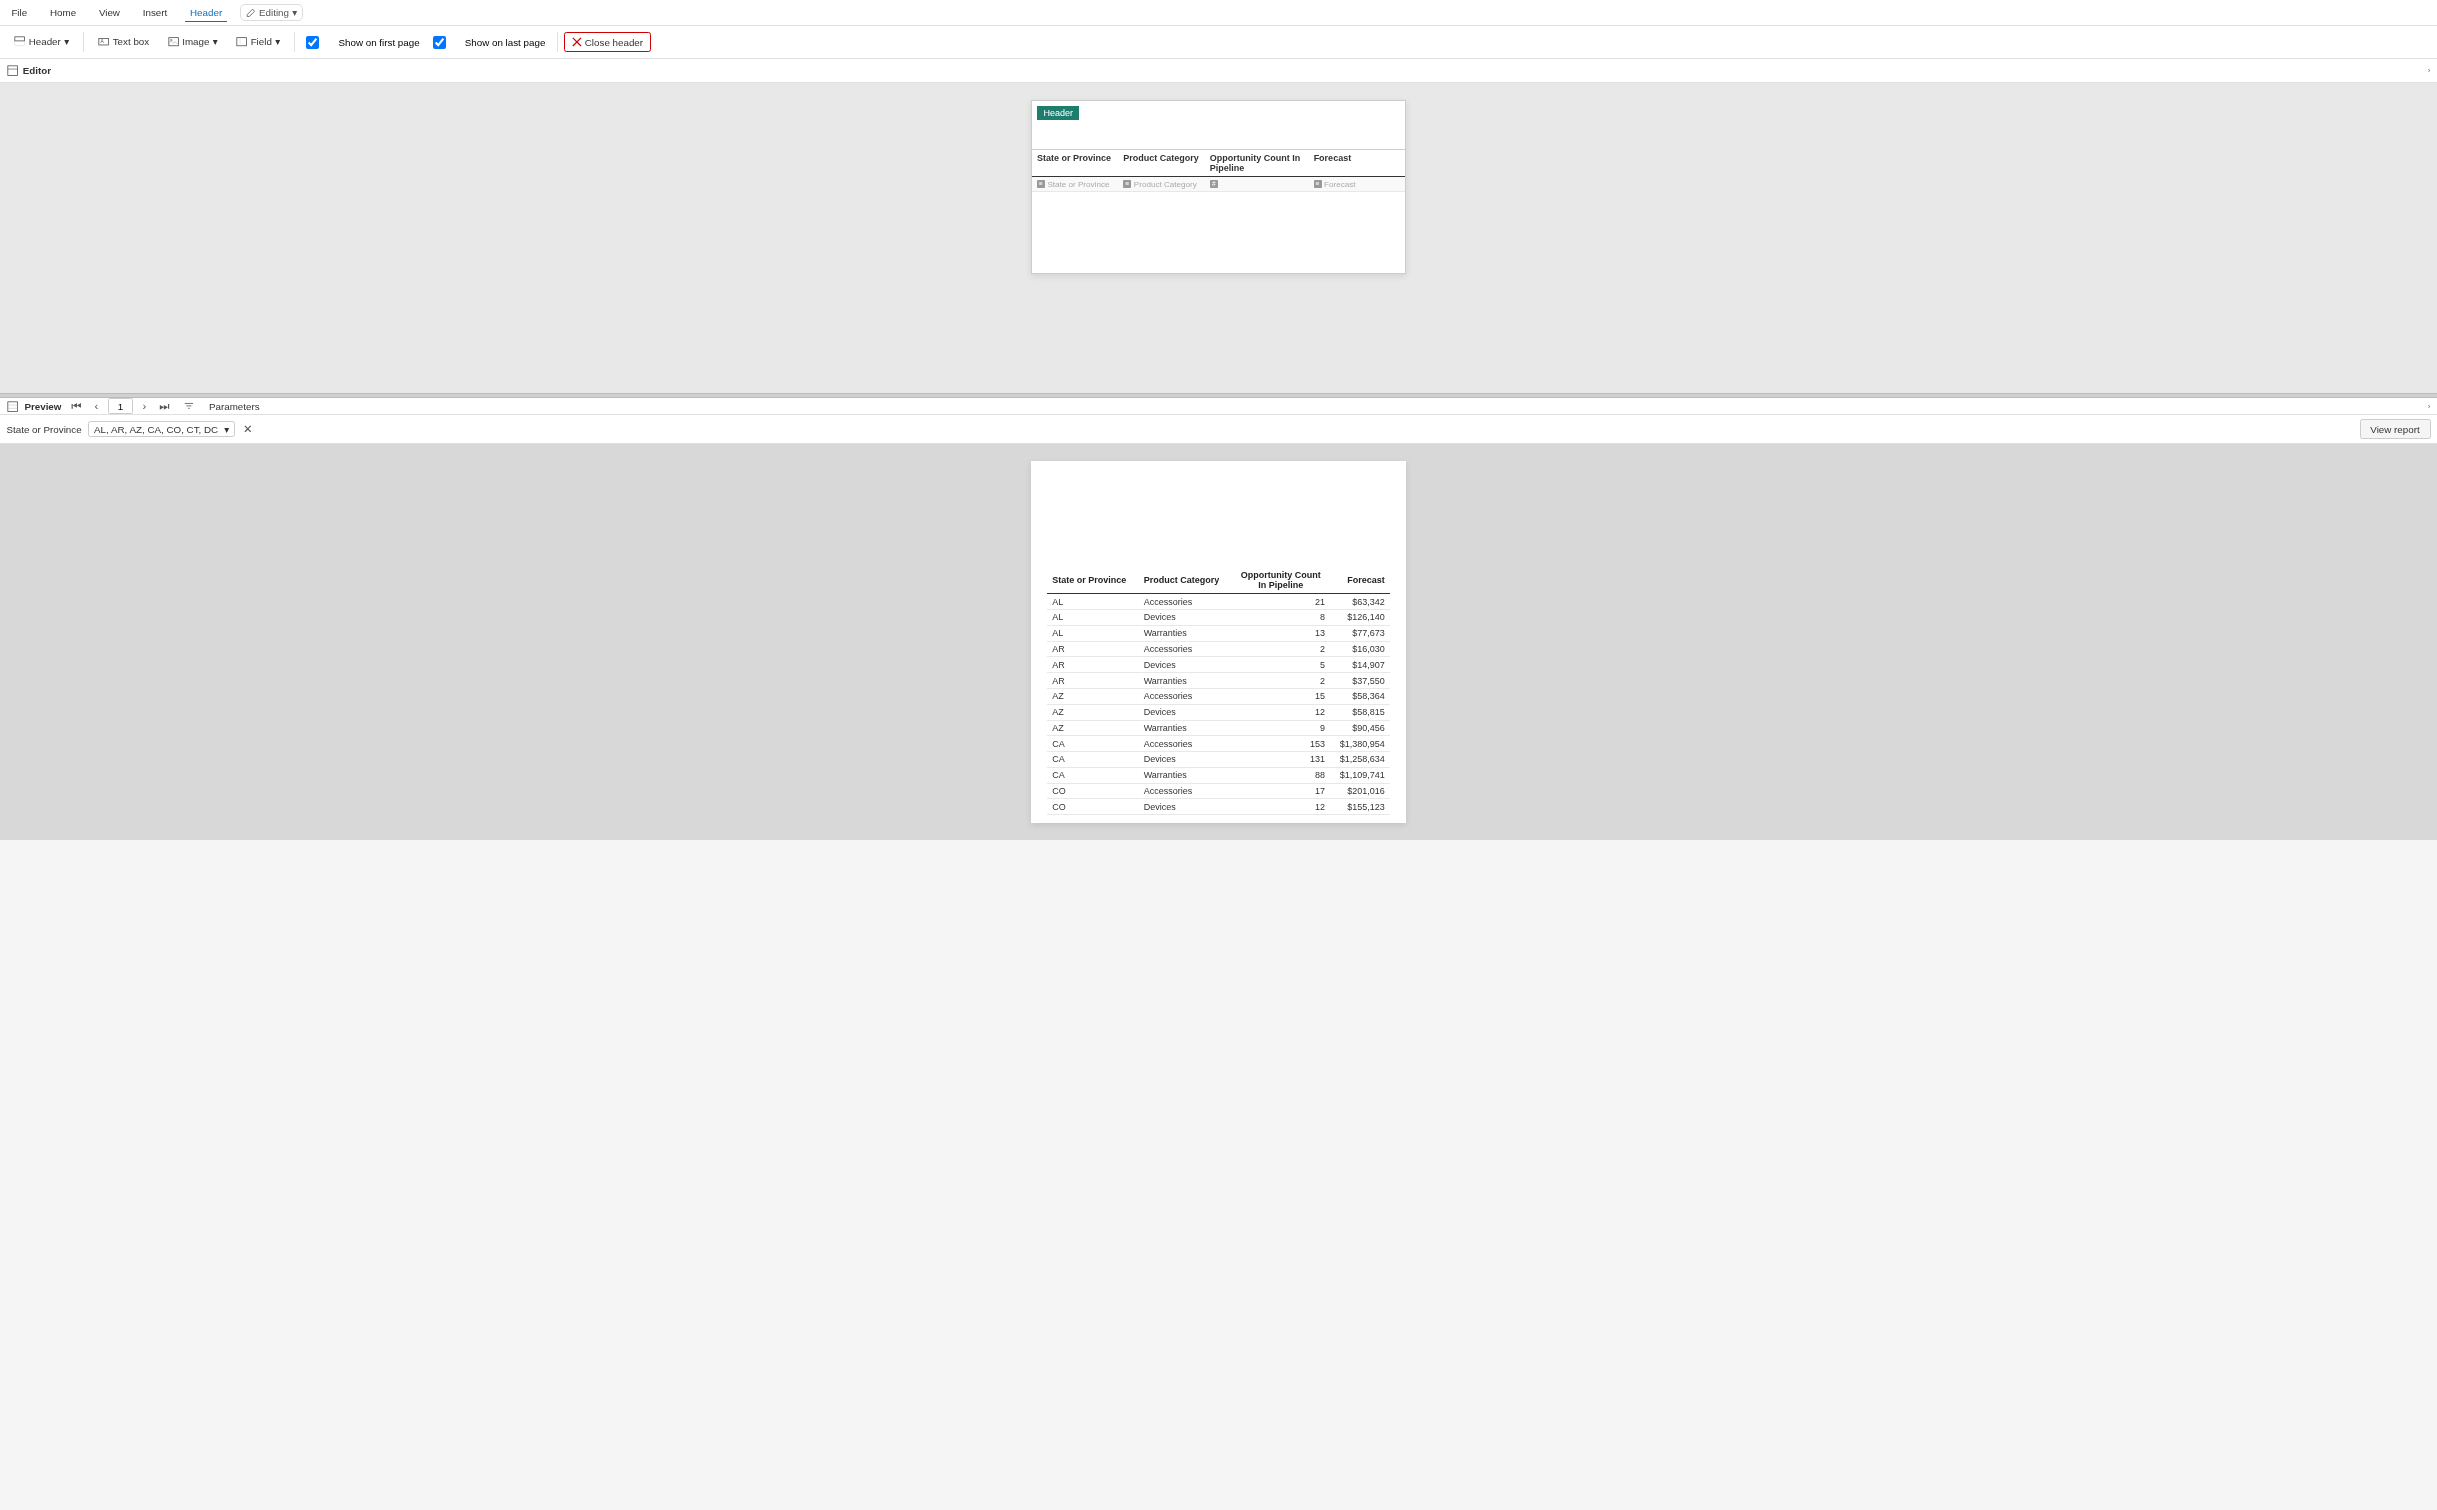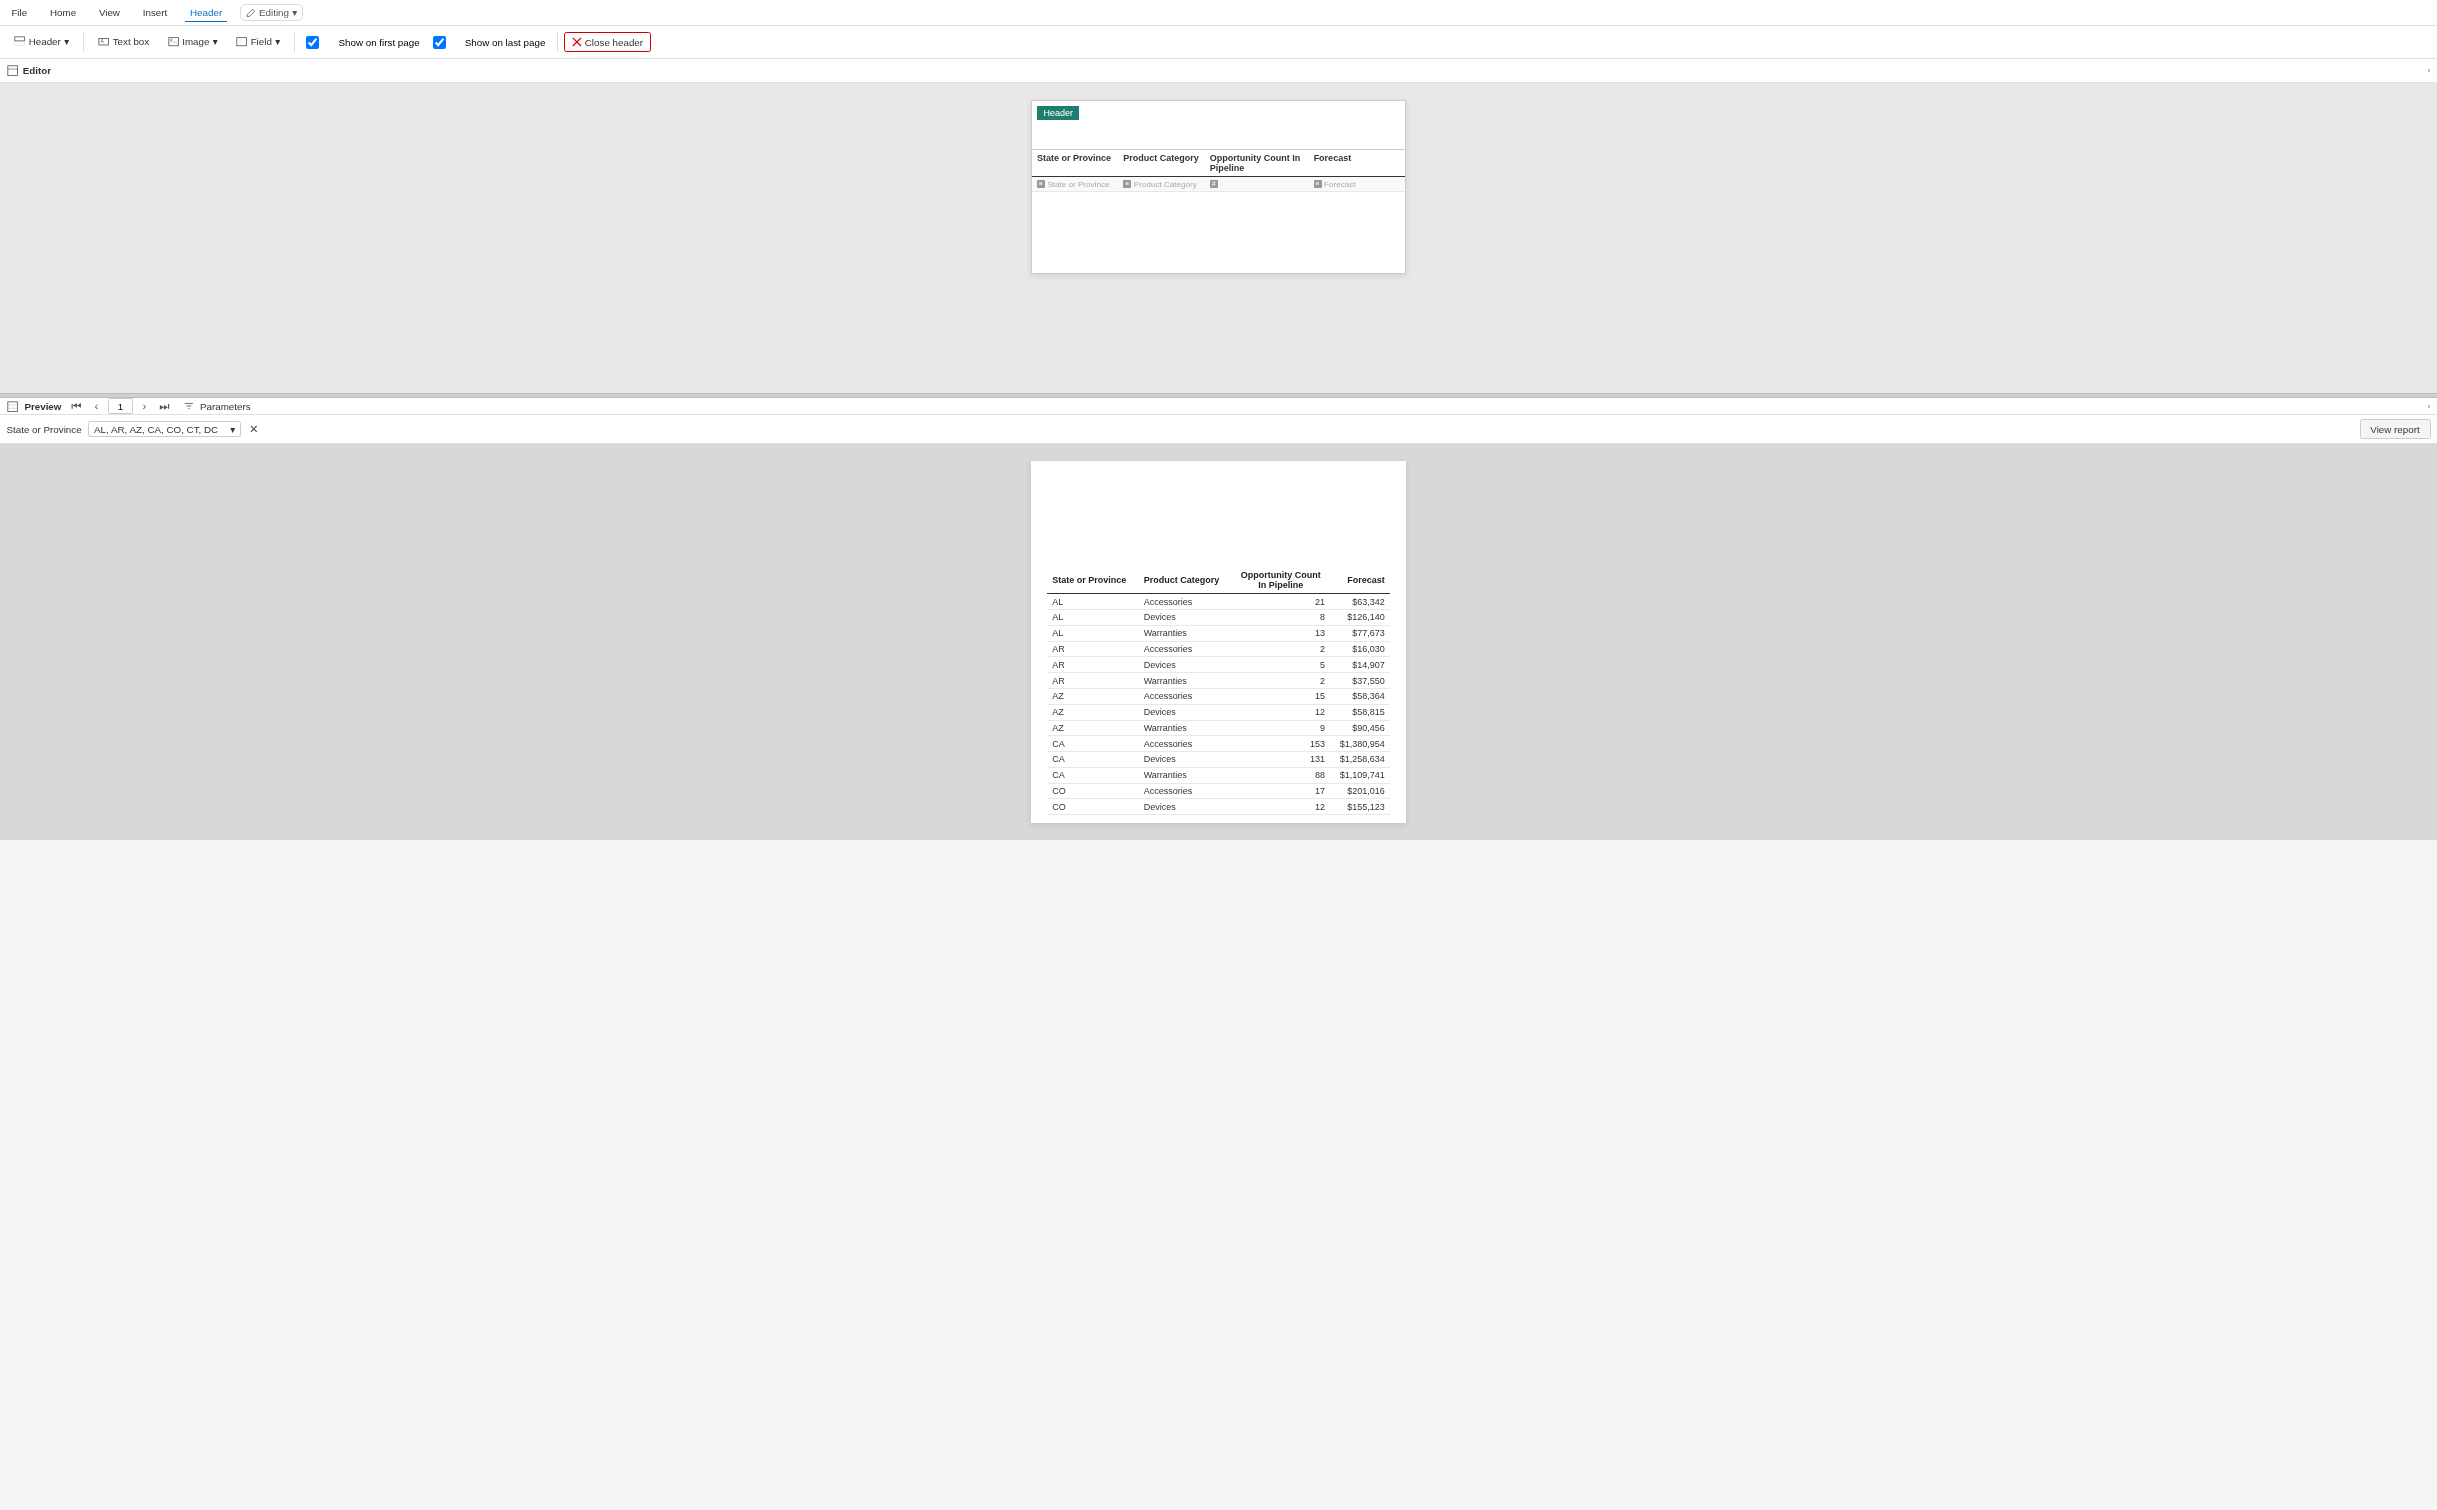--- a/index.html
+++ b/index.html
@@ -122,34 +122,34 @@
     }
     .nav-btn {
       background: transparent; border: none; cursor: pointer;
       font-size: 11.4px; color: #555; padding: 1.6px 3.3px;
     }
     .page-input {
       width: 24.4px; text-align: center; border: 0.8px solid #ccc;
       border-radius: 1.6px; padding: 1.6px; font-size: 9.8px;
     }
     .parameters-btn {
-      display: flex; align-items: center; gap: 6px;
+      display: flex; align-items: center; gap: 15px;
       background: transparent; border: none; cursor: pointer;
       font-size: 9.8px; color: #333; padding: 2.4px 4.9px;
     }
 
     
     .params-bar {
       display: flex; align-items: center;
       background: #fff; border-bottom: 0.8px solid #e0e0e0;
       padding: 3.3px 6.5px; height: 29px; gap: 6.5px;
     }
     .params-label { font-size: 9.8px; color: #333; font-weight: 500; }
     .params-value {
-      display: flex; align-items: center; gap: 12px;
+      display: flex; align-items: center; gap: 6px;
       border: 0.8px solid #ccc; border-radius: 2.4px;
       padding: 1.6px 4.9px; font-size: 9.8px; color: #333;
       background: #fff; cursor: pointer;
     }
     .params-clear {
       background: transparent; border: none; cursor: pointer;
       font-size: 11.4px; color: #555; padding: 0 1.6px;
     }
     .view-report-btn {
       margin-left: auto;

